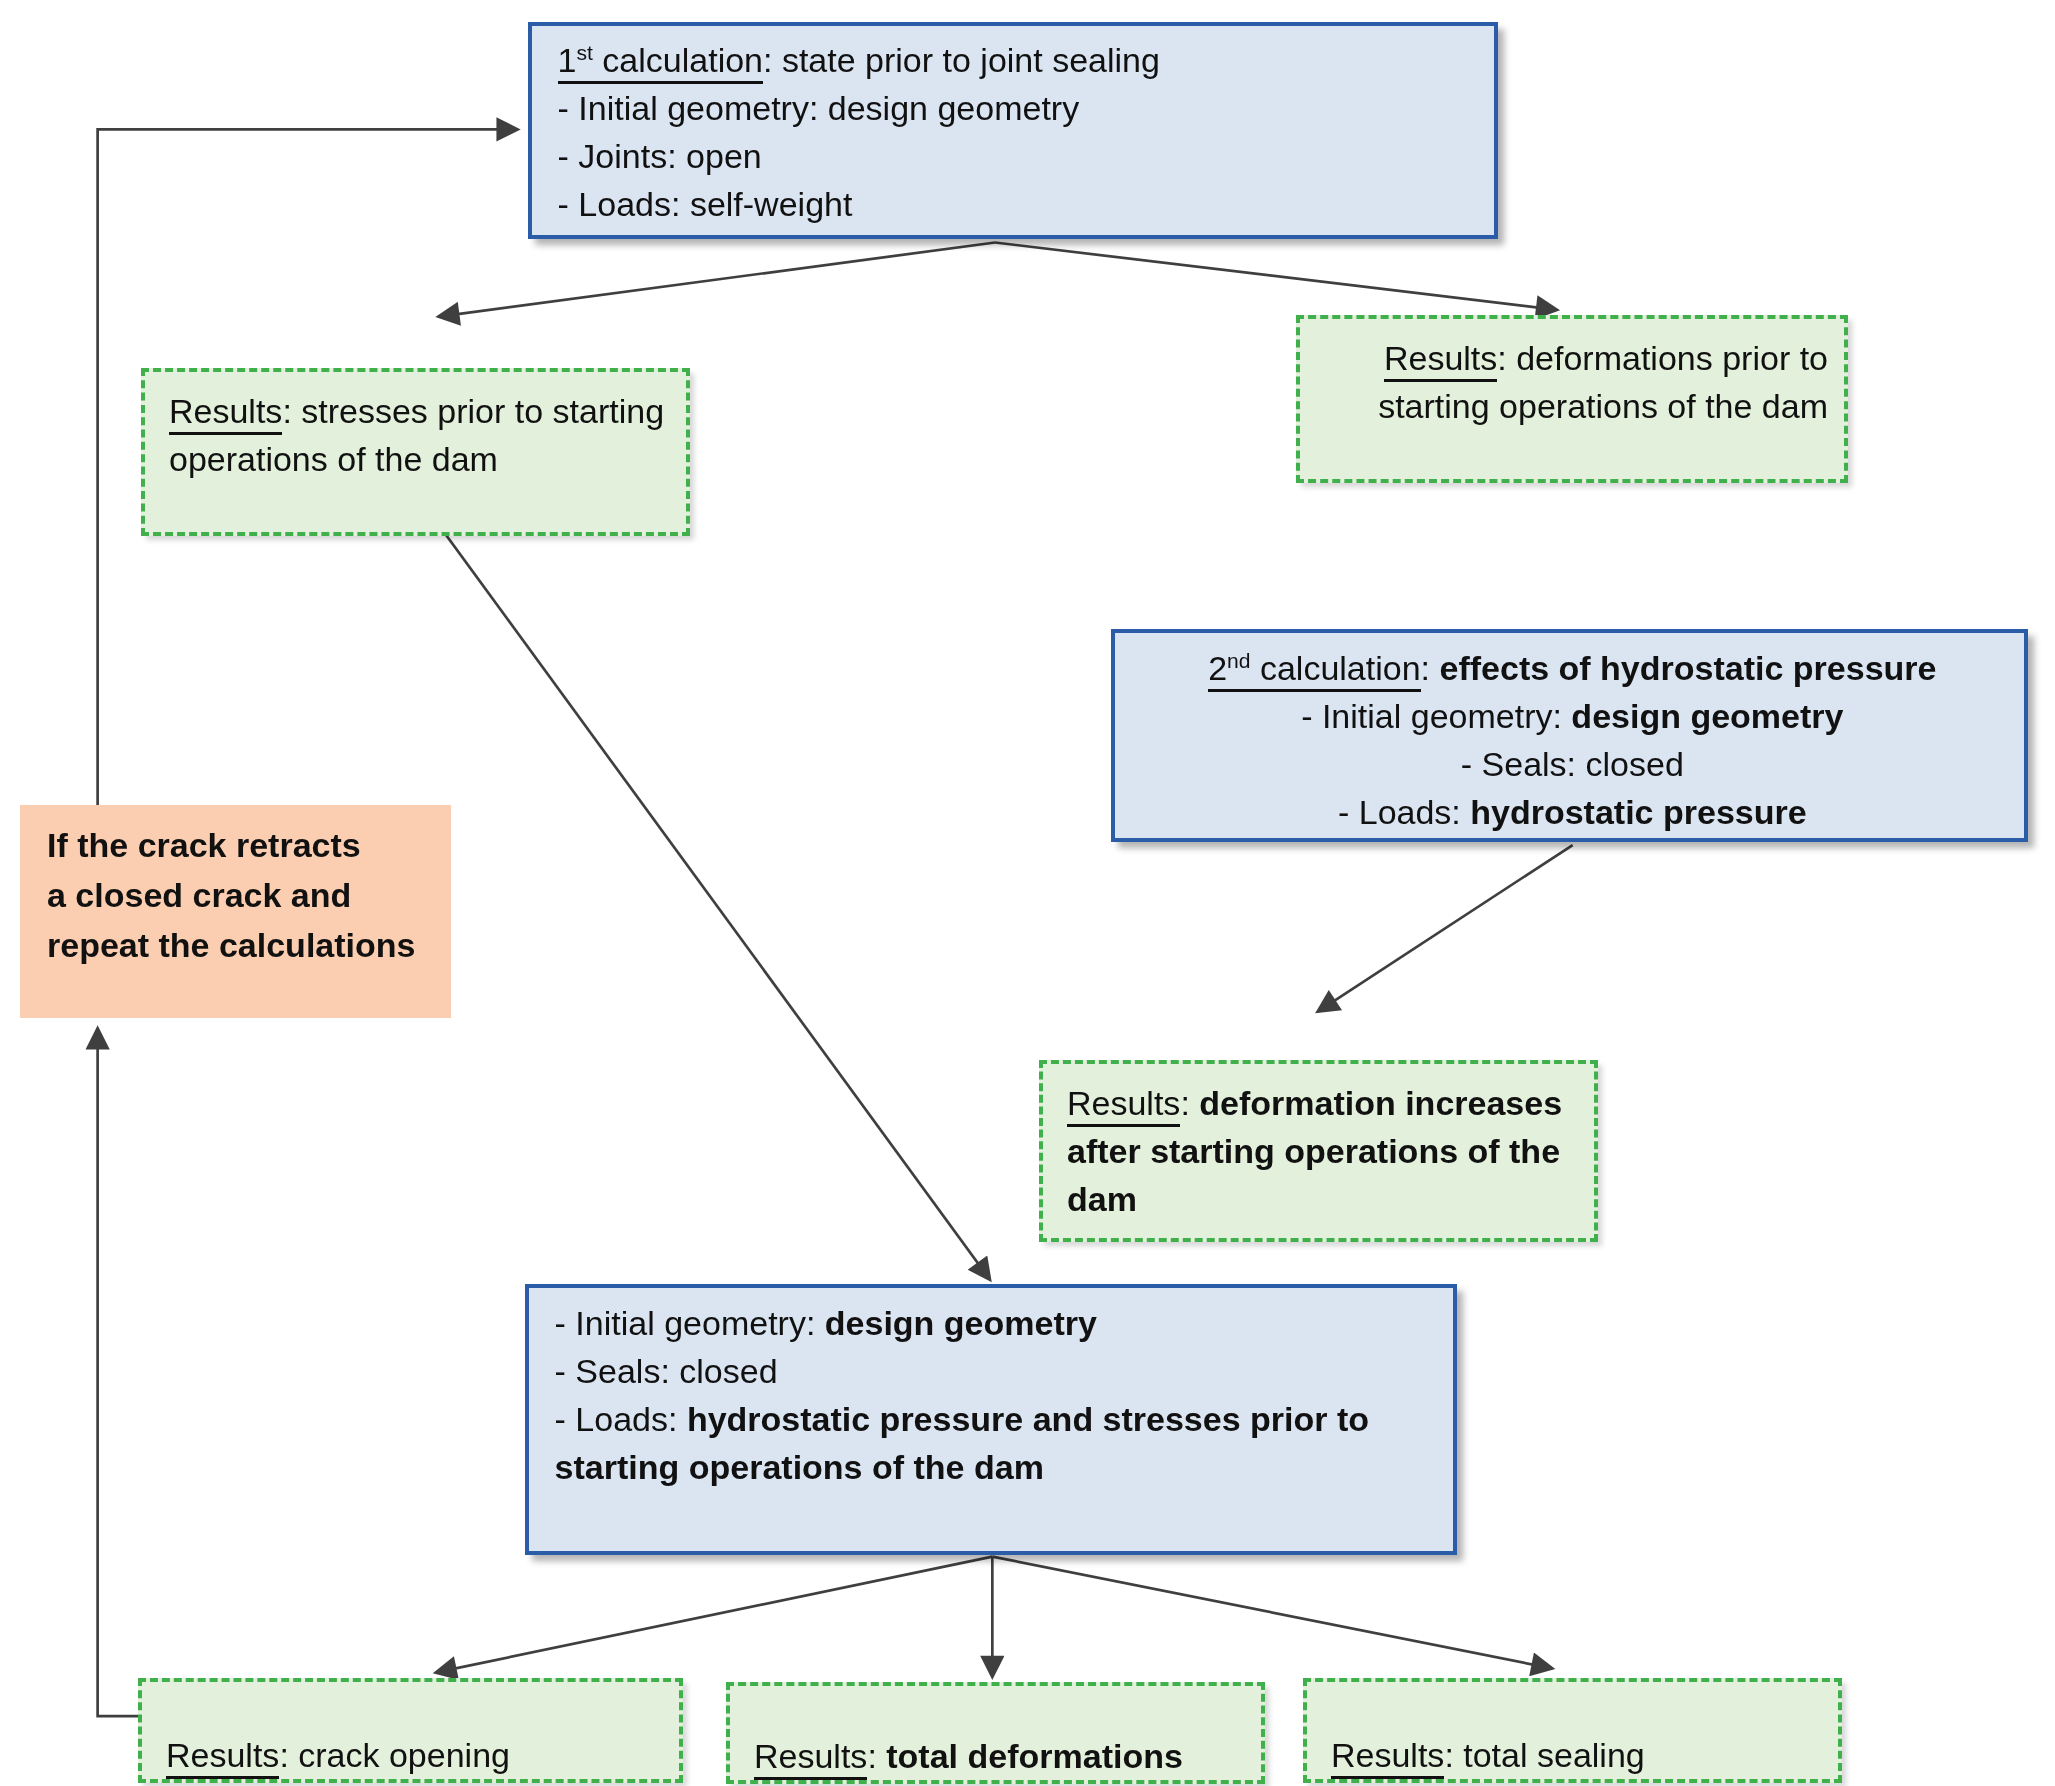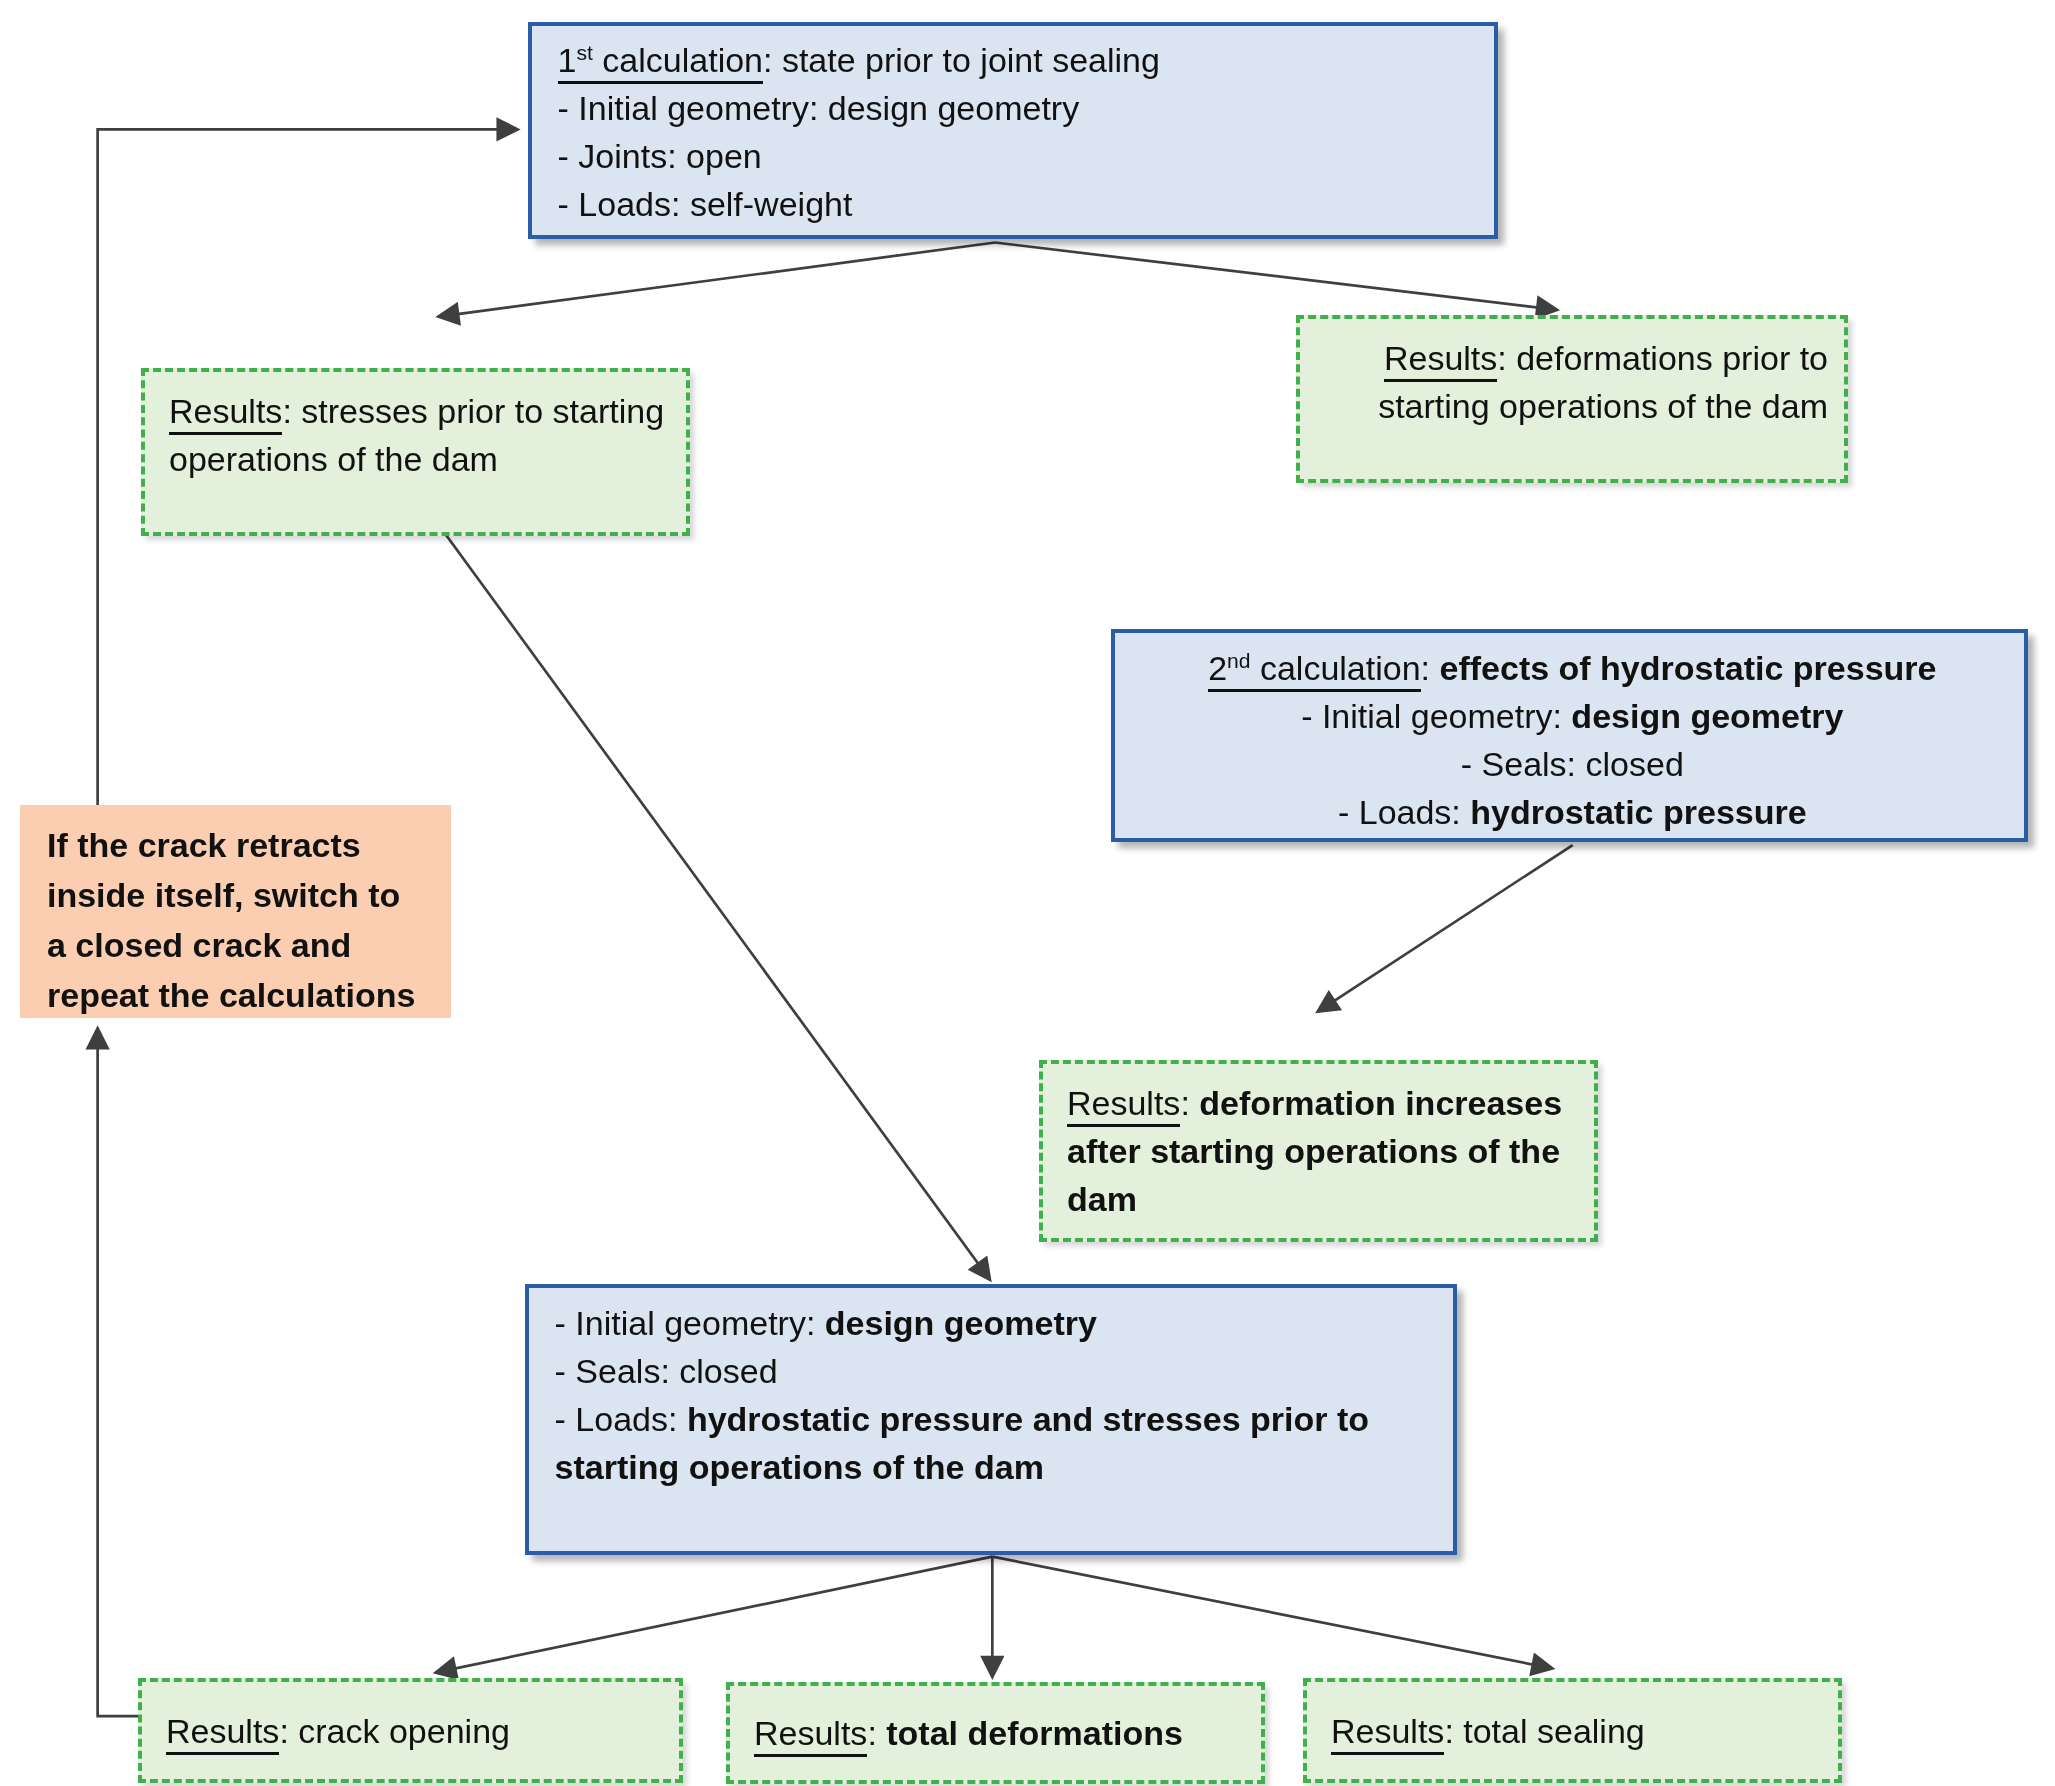--- a/index.html
+++ b/index.html
@@ -23,21 +23,21 @@
     box-shadow:6.7px 6.7px 6.7px rgba(0,0,0,0.30);
     padding:10.8px 20px 0 25.6px;
   }
   .box-green {
     background:var(--green-fill);
     border:4px dashed var(--green-border);
     box-shadow:4.7px 4.7px 5.4px rgba(0,0,0,0.16);
     padding:15px 16px 0 24px;
   }
   .box-green-center {
-    display:flex; align-items:center; padding-top:0;
+    display:flex; align-items:flex-end; padding-top:0;
   }
   .box-orange {
     background:var(--orange-fill);
     padding:15px 9.4px 0 27px;
     font-weight:bold; line-height:50px;
   }
 
   .u { border-bottom:3.4px solid var(--text-color); padding-bottom:2px; }
   .b { font-weight:bold; }
   sup { font-size:0.62em; vertical-align:super; line-height:0; }
@@ -102,21 +102,20 @@
 
   <div id="calc2" class="box box-blue">
     <div class="line"><span class="u"><span>2</span><sup>nd</sup><span> calculation</span></span><span>: </span><span class="b">effects of hydrostatic pressure</span></div>
     <div class="line"><span>- Initial geometry: </span><span class="b">design geometry</span></div>
     <div class="line">- Seals: closed</div>
     <div class="line"><span>- Loads: </span><span class="b">hydrostatic pressure</span></div>
   </div>
 
   <div id="note" class="box box-orange">
     <div class="line">If the crack retracts</div>
-    <div class="line">inside itself, switch to</div>
     <div class="line">a closed crack and</div>
     <div class="line">repeat the calculations</div>
   </div>
 
   <div id="res-def-increase" class="box box-green">
     <div class="line"><span class="u">Results</span><span>: </span><span class="b">deformation increases after starting operations of the dam</span></div>
   </div>
 
   <div id="calc3" class="box box-blue">
     <div class="line"><span>- Initial geometry: </span><span class="b">design geometry</span></div>

